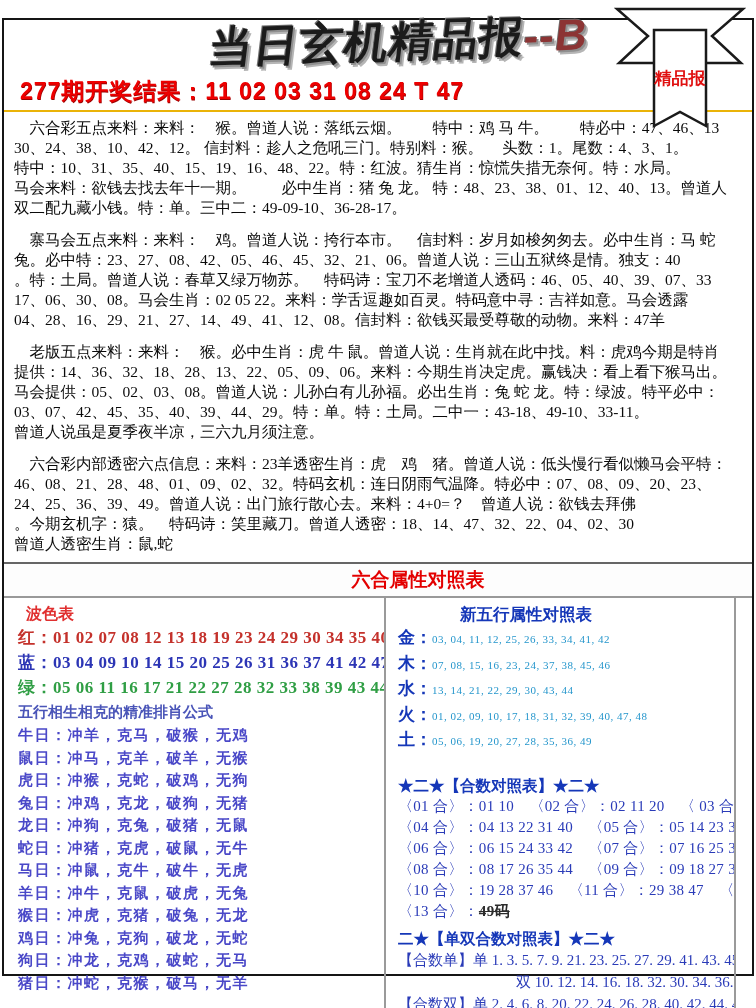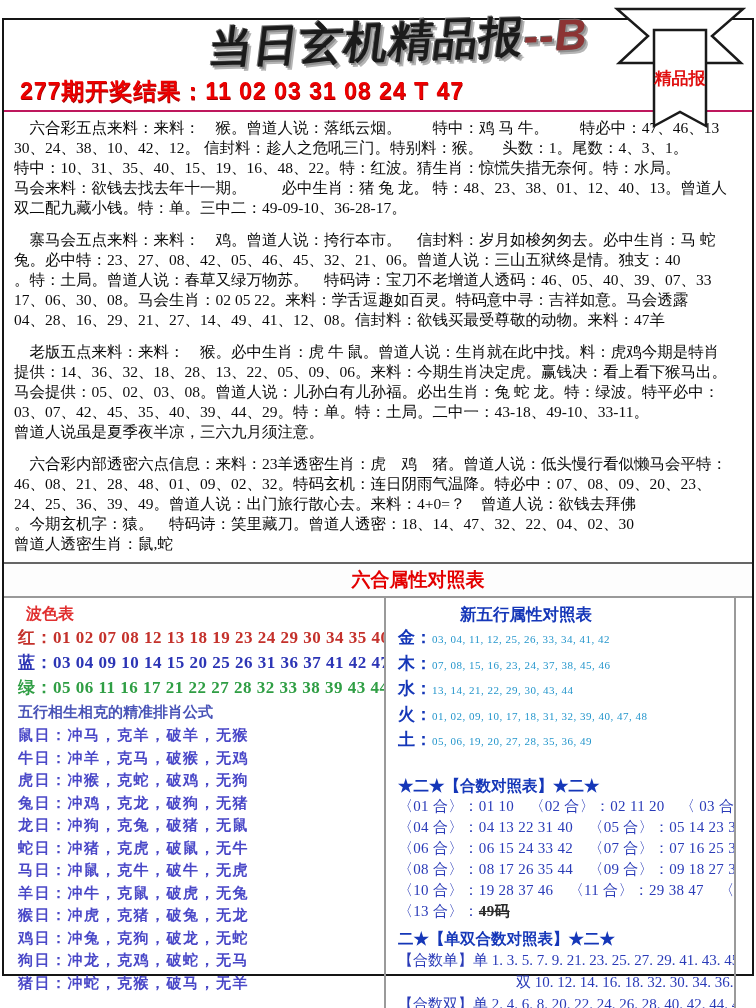--- a/index.html
+++ b/index.html
@@ -22,21 +22,21 @@
   }
   .title3d .suffix { color:#8c3434; }
   .ribbon { position:absolute; right:6px; top:-14px; width:132px; height:128px; z-index:5; }
   .ribbon text {
     font-family:"Liberation Sans", sans-serif; font-size:17px; font-weight:bold; fill:#e01010;
   }
   
   .result {
     font-family:"Liberation Sans", sans-serif; font-weight:900; font-size:23px;
     color:#ee0000; letter-spacing:1px; padding:2px 0 3px 16px;
-    border-bottom:2px solid #be185d; text-shadow:0.5px 0.5px 0 #900;
+    border-bottom:2px solid #eab308; text-shadow:0.5px 0.5px 0 #900;
   }
   
   .main-text { padding:6px 6px 4px 10px; font-size:15.5px; line-height:20px; font-weight:500; }
   .para { margin-bottom:12px; }
   .para:last-child { margin-bottom:4px; }
   .tline { white-space:nowrap; }
   
   .section-bar {
     font-family:Liberation Sans, sans-serif; font-weight:bold; font-size:19px;
     color:#e30000; text-align:center; padding:3px 0 3px 80px;
@@ -120,22 +120,22 @@
     <div class="section-bar">六合属性对照表</div>
 
     <div class="bottom">
 
       <div class="col-left">
         <div class="wave-title">波色表</div>
         <div class="wave-row wave-red"><span>红：</span><span>01 02 07 08 12 13 18 19 23 24 29 30 34 35 40 45 46</span></div>
         <div class="wave-row wave-blue"><span>蓝：</span><span>03 04 09 10 14 15 20 25 26 31 36 37 41 42 47 48</span></div>
         <div class="wave-row wave-green"><span>绿：</span><span>05 06 11 16 17 21 22 27 28 32 33 38 39 43 44 49</span></div>
         <div class="formula-title">五行相生相克的精准排肖公式</div>
+        <div class="formula-row">牛日：冲羊，克马，破猴，无鸡</div>
         <div class="formula-row">鼠日：冲马，克羊，破羊，无猴</div>
-        <div class="formula-row">牛日：冲羊，克马，破猴，无鸡</div>
         <div class="formula-row">虎日：冲猴，克蛇，破鸡，无狗</div>
         <div class="formula-row">兔日：冲鸡，克龙，破狗，无猪</div>
         <div class="formula-row">龙日：冲狗，克兔，破猪，无鼠</div>
         <div class="formula-row">蛇日：冲猪，克虎，破鼠，无牛</div>
         <div class="formula-row">马日：冲鼠，克牛，破牛，无虎</div>
         <div class="formula-row">羊日：冲牛，克鼠，破虎，无兔</div>
         <div class="formula-row">猴日：冲虎，克猪，破兔，无龙</div>
         <div class="formula-row">鸡日：冲兔，克狗，破龙，无蛇</div>
         <div class="formula-row">狗日：冲龙，克鸡，破蛇，无马</div>
         <div class="formula-row">猪日：冲蛇，克猴，破马，无羊</div>

